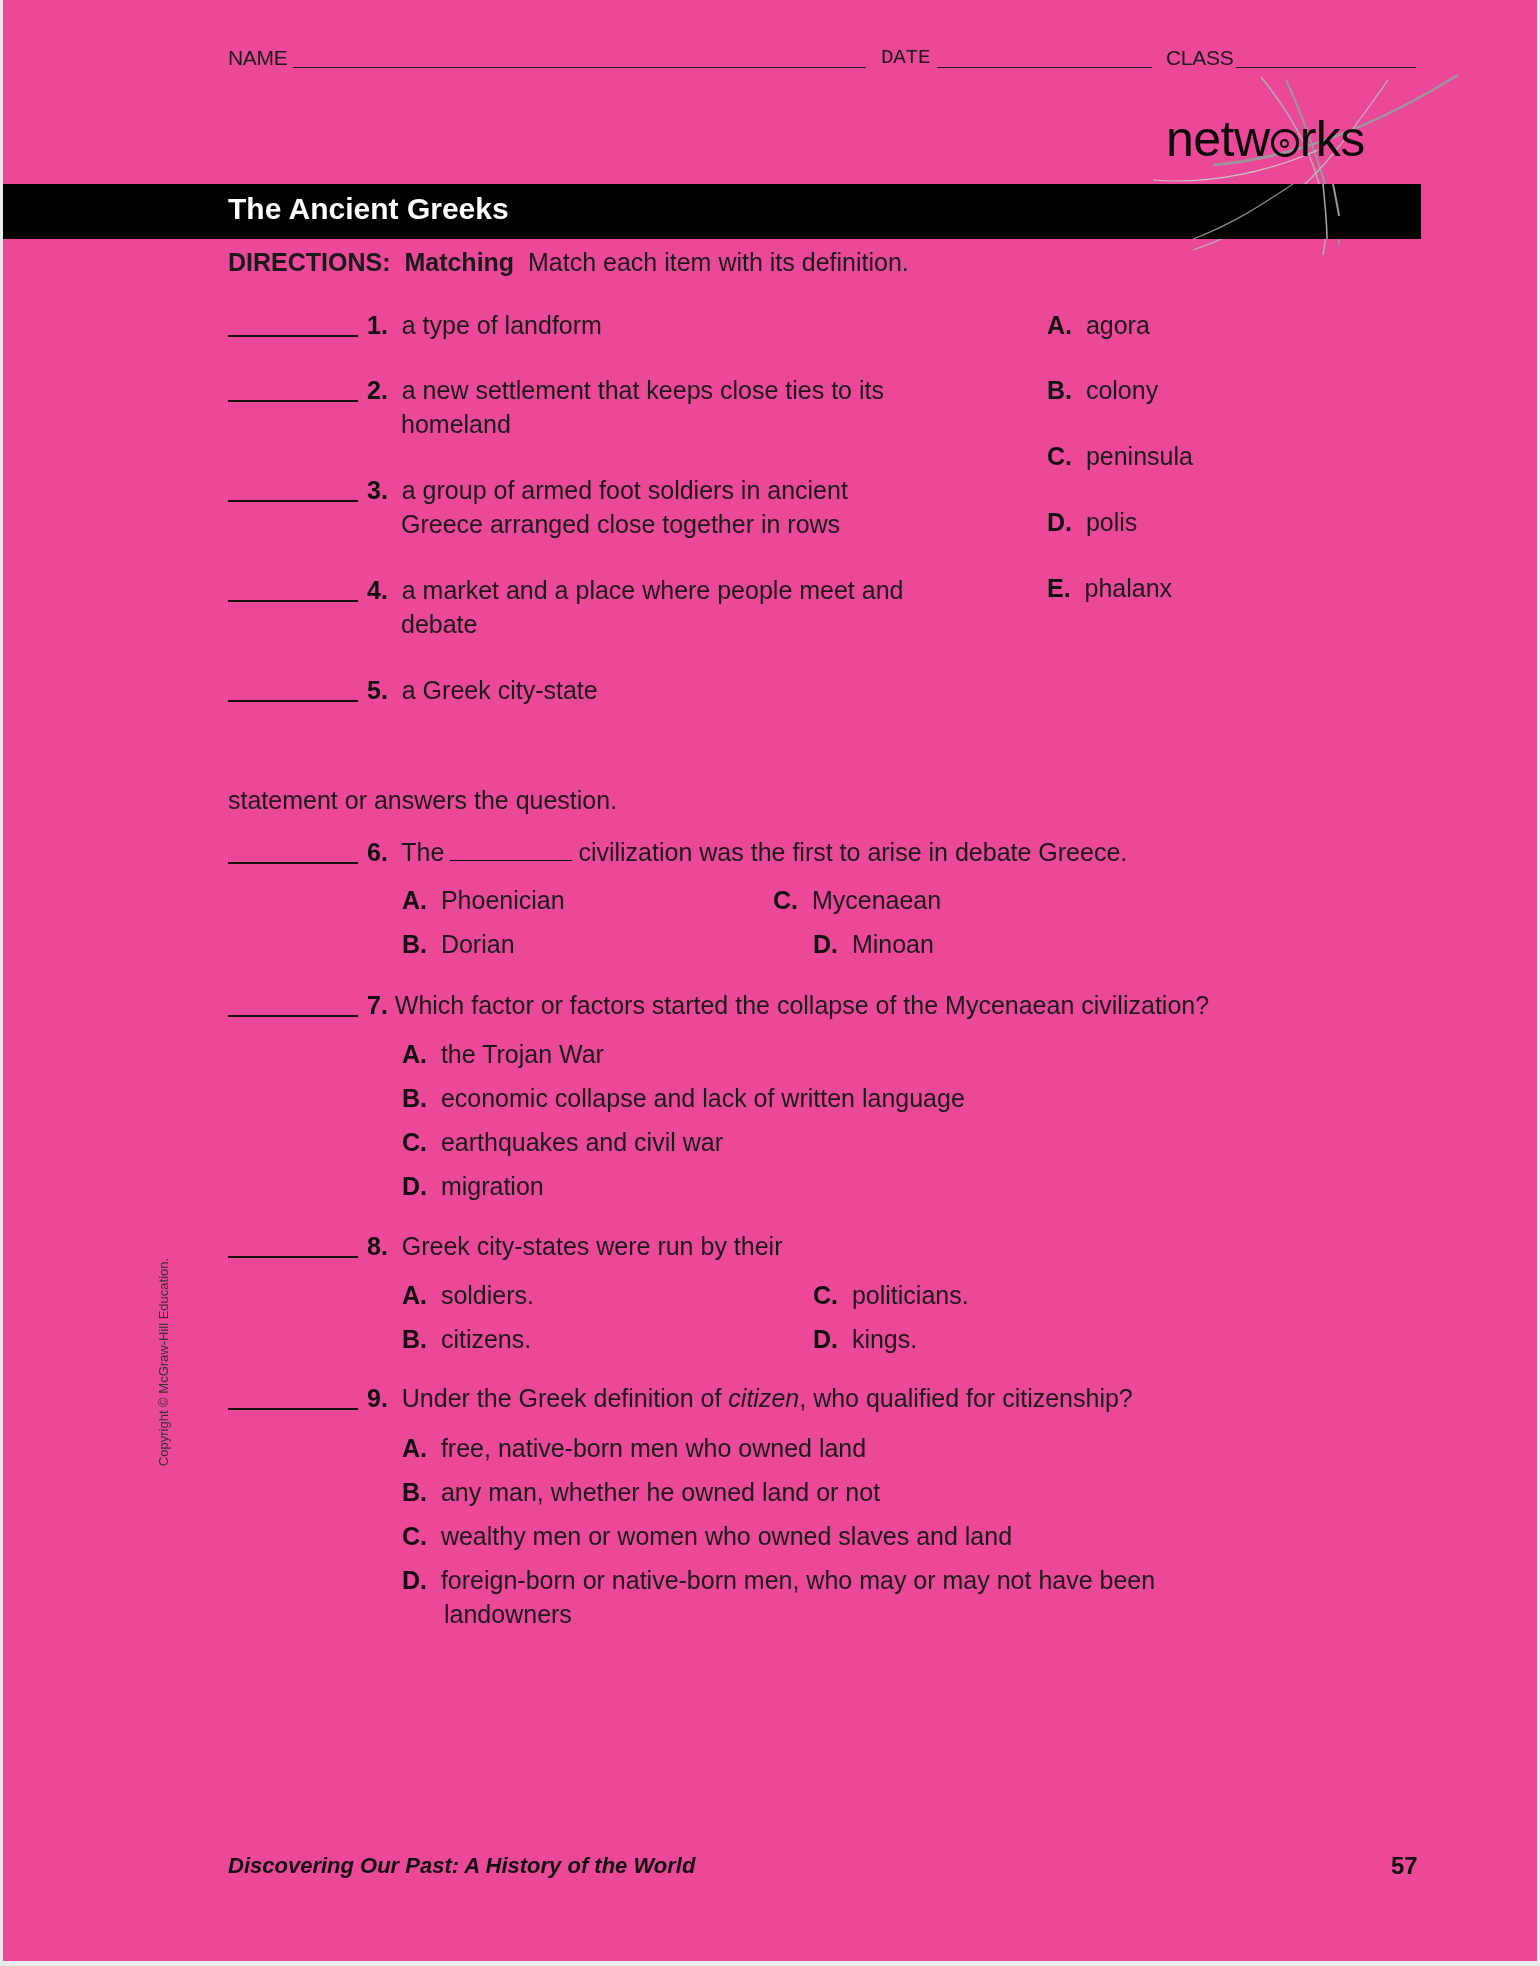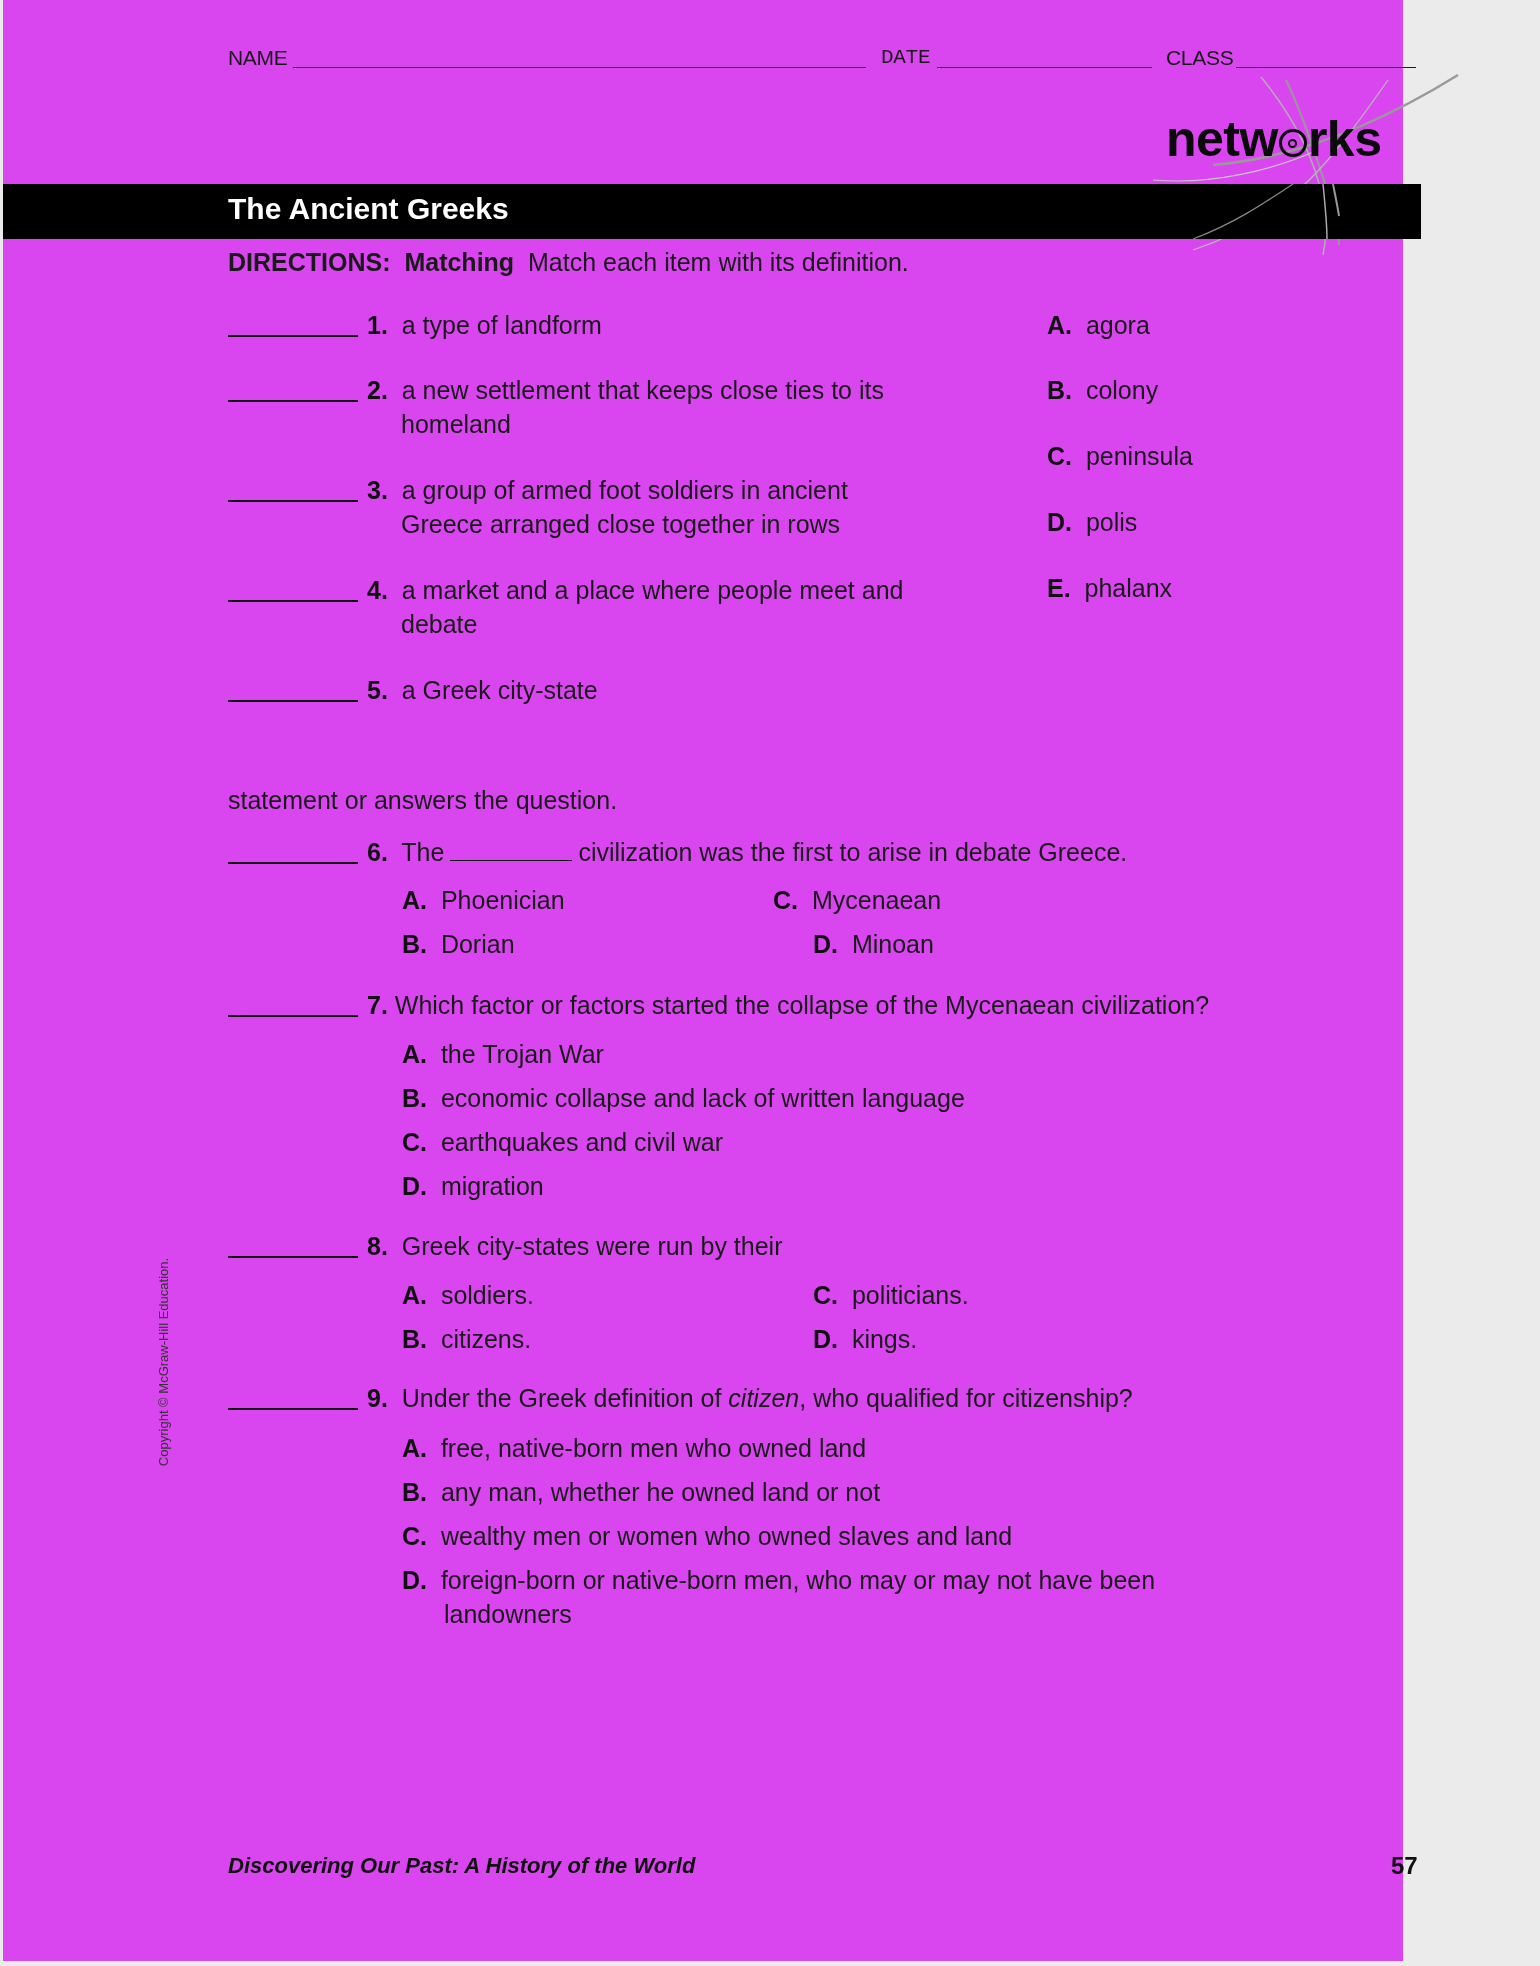--- a/index.html
+++ b/index.html
@@ -3,31 +3,31 @@
 <meta charset="utf-8">
 <style>
   html, body { margin: 0; padding: 0; }
   body {
     width: 1540px; height: 1966px; position: relative; overflow: hidden;
     background: #ebebeb;
     font-family: "Liberation Sans", "DejaVu Sans", sans-serif;
     color: #1a1a1a;
   }
   .page {
-    position: absolute; left: 3px; top: 0; width: 1400px; height: 1961px;
-    background: #d946ef;
+    position: absolute; left: 3px; top: 0; width: 1534px; height: 1961px;
+    background: #ec4899;
   }
   .abs { position: absolute; white-space: nowrap; }
 
   
   .field-label { font-size: 21px; letter-spacing: -0.3px; color: #1a1a1a; }
   .field-line { position: absolute; border-bottom: 1.6px solid #1a1a1a; height: 0; }
 
   .title { font-size: 47px; font-weight: bold; color: #0a0a0a; letter-spacing: 0px; }
-  .logo-text { font-size: 50px; font-weight: bold; color: #0a0a0a; letter-spacing: -0.5px; }
+  .logo-text { font-size: 50px; font-weight: normal; color: #0a0a0a; letter-spacing: -0.5px; }
   .logo-o {
     display: inline-block; width: 28px; height: 28px; border: 3.5px solid #0a0a0a;
     border-radius: 50%; position: relative; vertical-align: -1px; margin: 0 1px; box-sizing: border-box;
   }
   .logo-o::after {
     content: ""; position: absolute; left: 50%; top: 50%; width: 9px; height: 9px;
     margin: -4.5px 0 0 -4.5px; border: 2px solid #0a0a0a; border-radius: 50%; box-sizing: border-box;
   }
 
   .bar { position: absolute; left: 0; top: 184px; width: 1418px; height: 55px; background: #000; }

